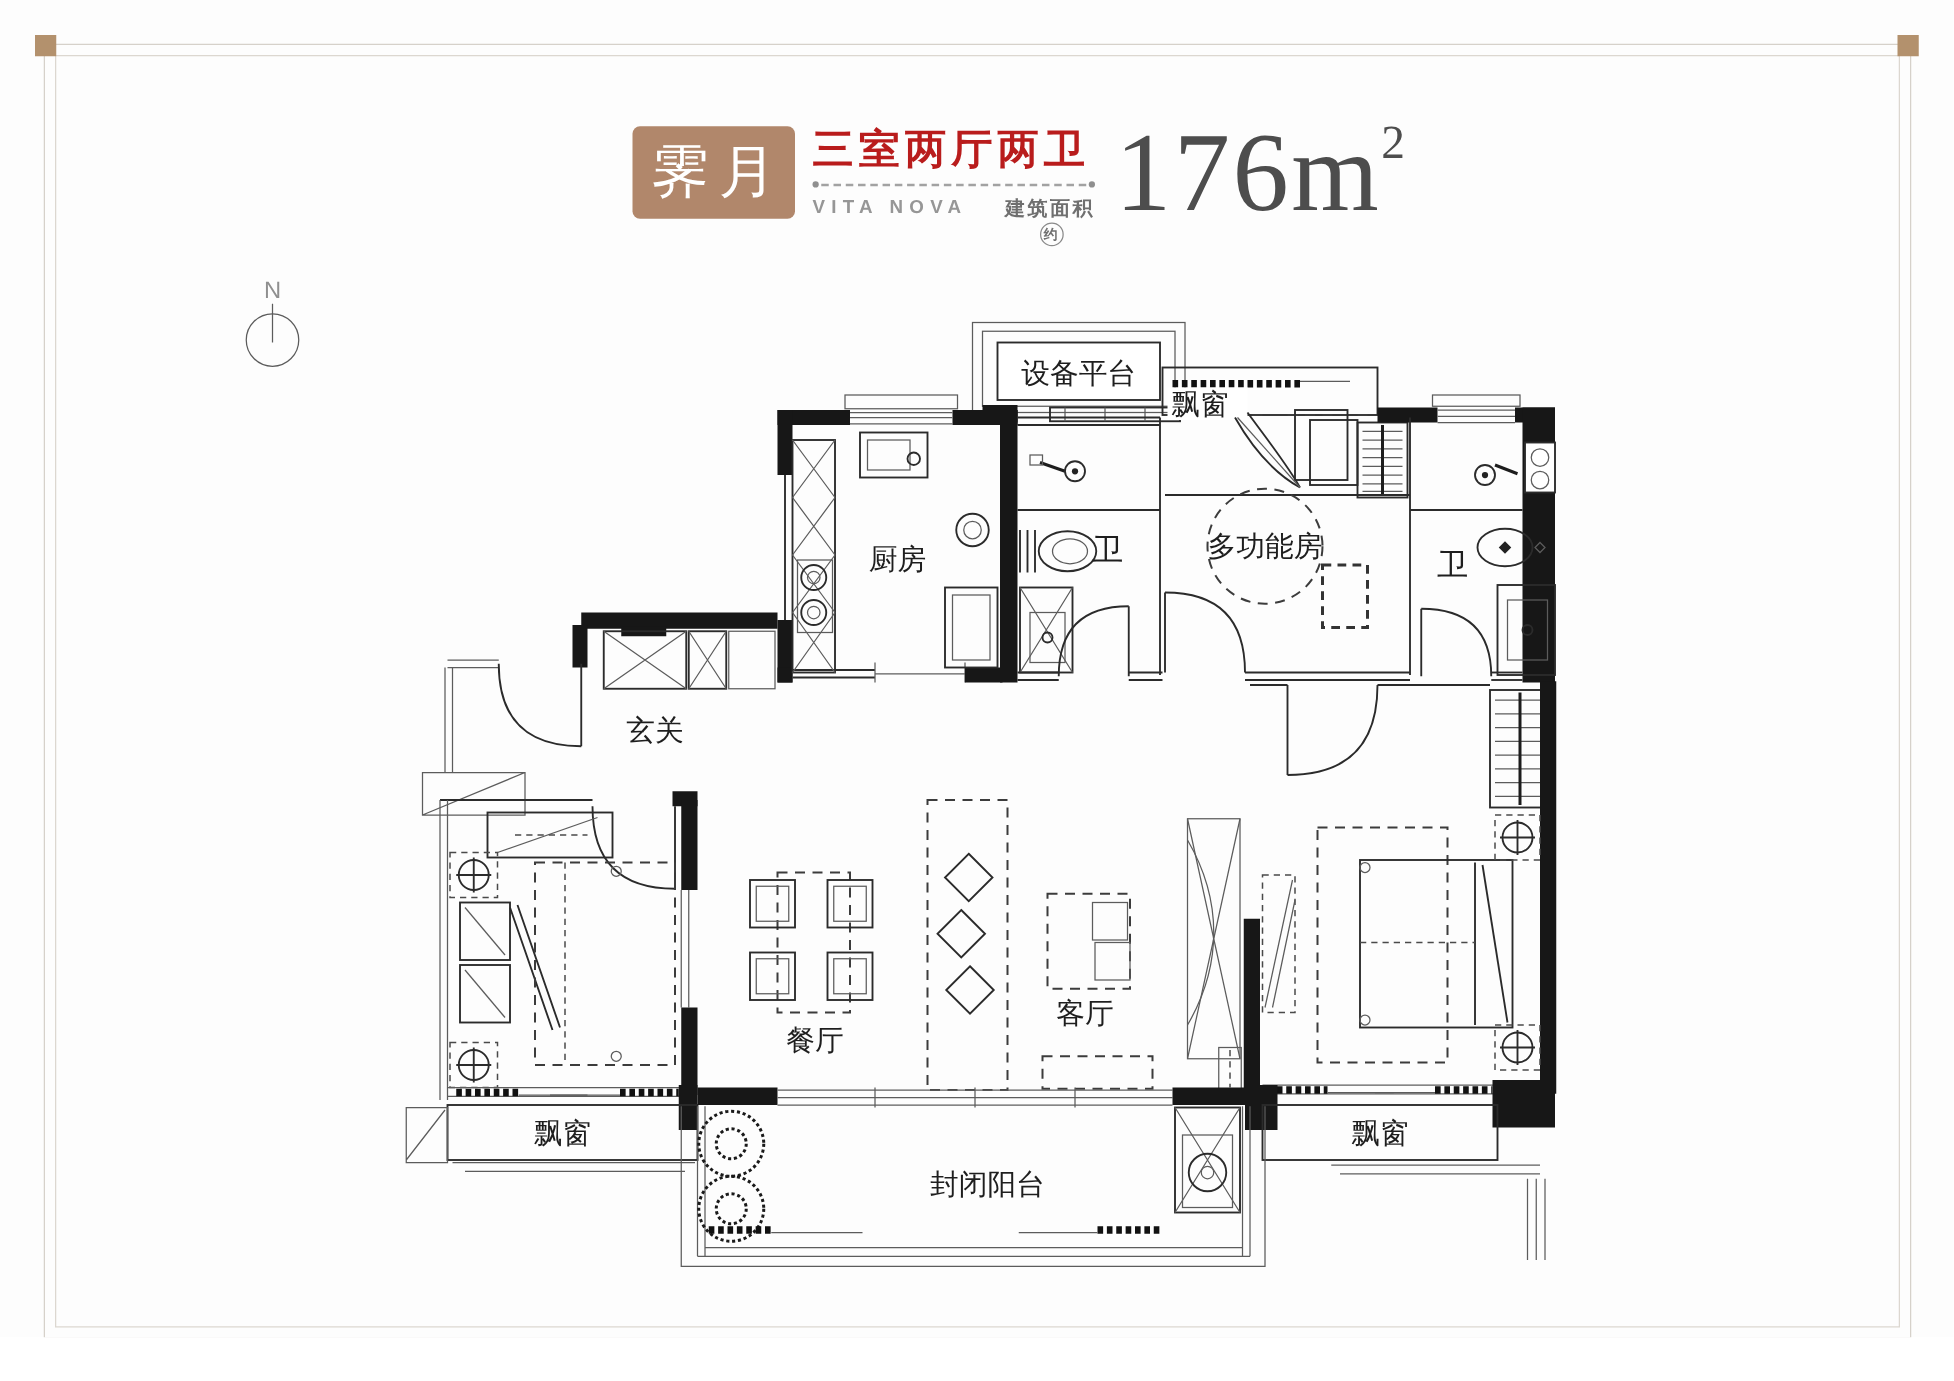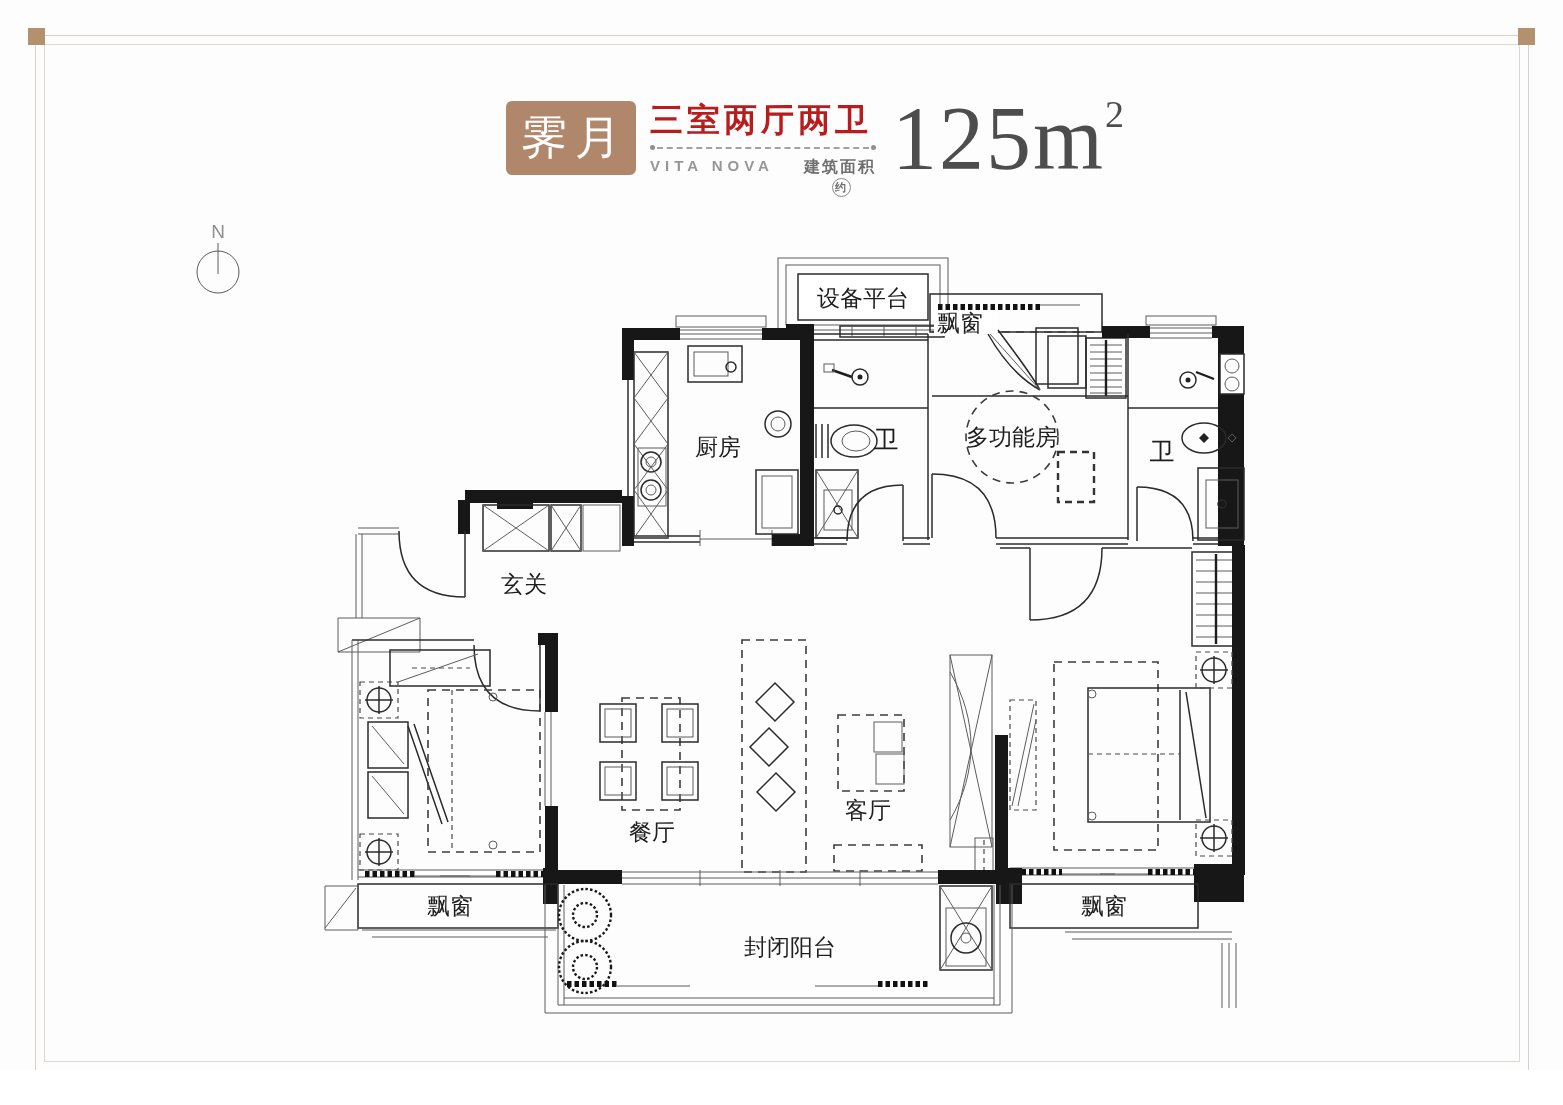--- a/index.html
+++ b/index.html
@@ -69,21 +69,21 @@
       </div>
       <div class="meta-row">
         <span class="brand-en">VITA NOVA</span>
         <span class="area-note">
           <span>建筑面积</span>
           <span class="circle-char">约</span>
         </span>
       </div>
     </div>
     <div class="area">
-      <span class="area-main">125m</span>
+      <span class="area-main">176m</span>
       <span class="area-sup">2</span>
     </div>
   </div>
 
   <svg class="plan" width="1563" height="1105" viewBox="0 0 1563 1105">
 
     <g>
       <text class="compass" x="218" y="238" text-anchor="middle">N</text>
       <line class="s2" x1="218" y1="243" x2="218" y2="274"></line>
       <circle class="s2" cx="218" cy="272" r="21"></circle>

